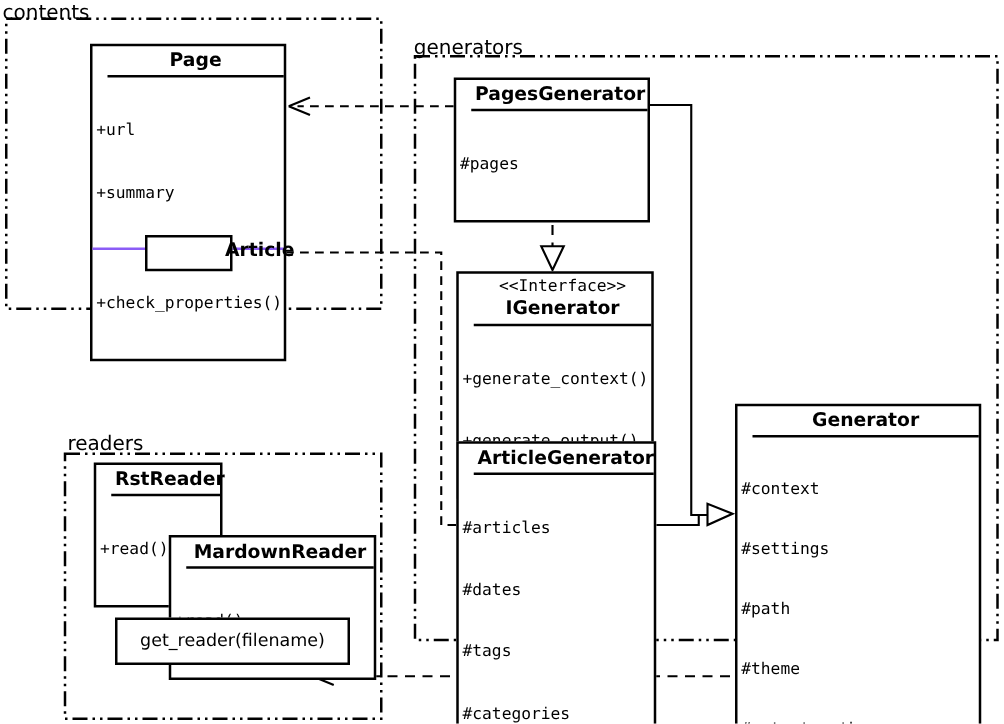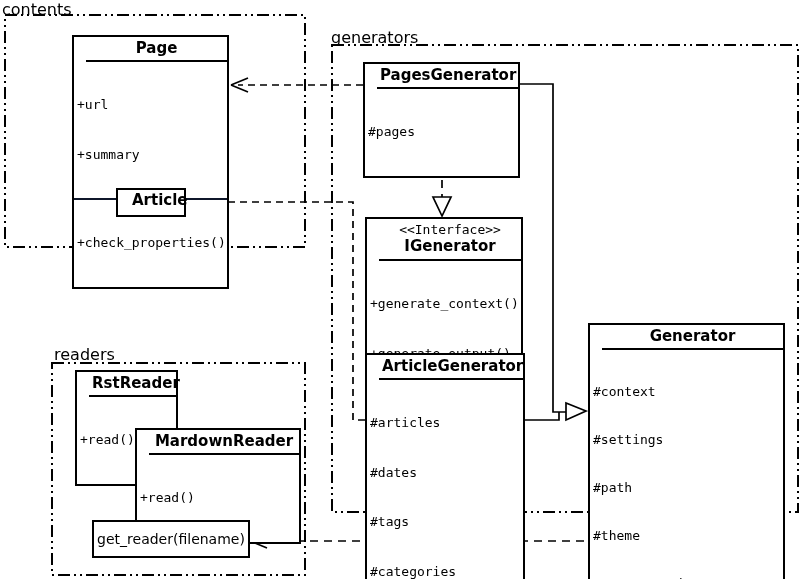--- a/index.html
+++ b/index.html
@@ -42,21 +42,21 @@
     line-height: 15px;
     white-space: nowrap;
   }
   .uml-section {
     font: 13px "DejaVu Sans Mono", monospace;
     line-height: 16.5px;
     padding: 2px 3px;
     white-space: pre;
     overflow: hidden;
   }
-  .uml-section.attrs { border-bottom: 2px solid #0f172a; }
+  .uml-section.attrs { border-bottom: 2px solid #8b5cf6; }
   .plain-node {
     position: absolute;
     background: #ffffff;
     border: 2px solid #000;
     display: flex;
     align-items: center;
     justify-content: center;
     font: 14px "DejaVu Sans", sans-serif;
     white-space: nowrap;
   }
@@ -135,21 +135,21 @@
     <div class="uml-title has-sections">Page</div>
     <div class="uml-section attrs">
       <div>+url</div>
       <div>+summary</div>
     </div>
     <div class="uml-section">
       <div>+check_properties()</div>
     </div>
   </div>
 
-  <div class="uml-class" style="left:116px; top:188px; width:70px; height:29px;">
+  <div class="uml-class" style="left:116px; top:188px; width:70px; height:29px;padding-left:48px;">
     <div class="uml-title" style="padding:1px 2px;">Article</div>
   </div>
 
   <div class="uml-class" style="left:363px; top:62px; width:157px;">
     <div class="uml-title has-sections">PagesGenerator</div>
     <div class="uml-section">
       <div>#pages</div>
     </div>
   </div>
 
@@ -195,15 +195,15 @@
     </div>
   </div>
 
   <div class="uml-class" style="left:135px; top:428px; width:166px;">
     <div class="uml-title has-sections">MardownReader</div>
     <div class="uml-section">
       <div>+read()</div>
     </div>
   </div>
 
-  <div class="plain-node" style="left:92px; top:520px; width:158px; height:38px;">get_reader(filename)</div>
+  <div class="plain-node" style="left:92px; top:494px; width:188px; height:38px;">get_reader(filename)</div>
 
 </div>
 
 </body></html>

